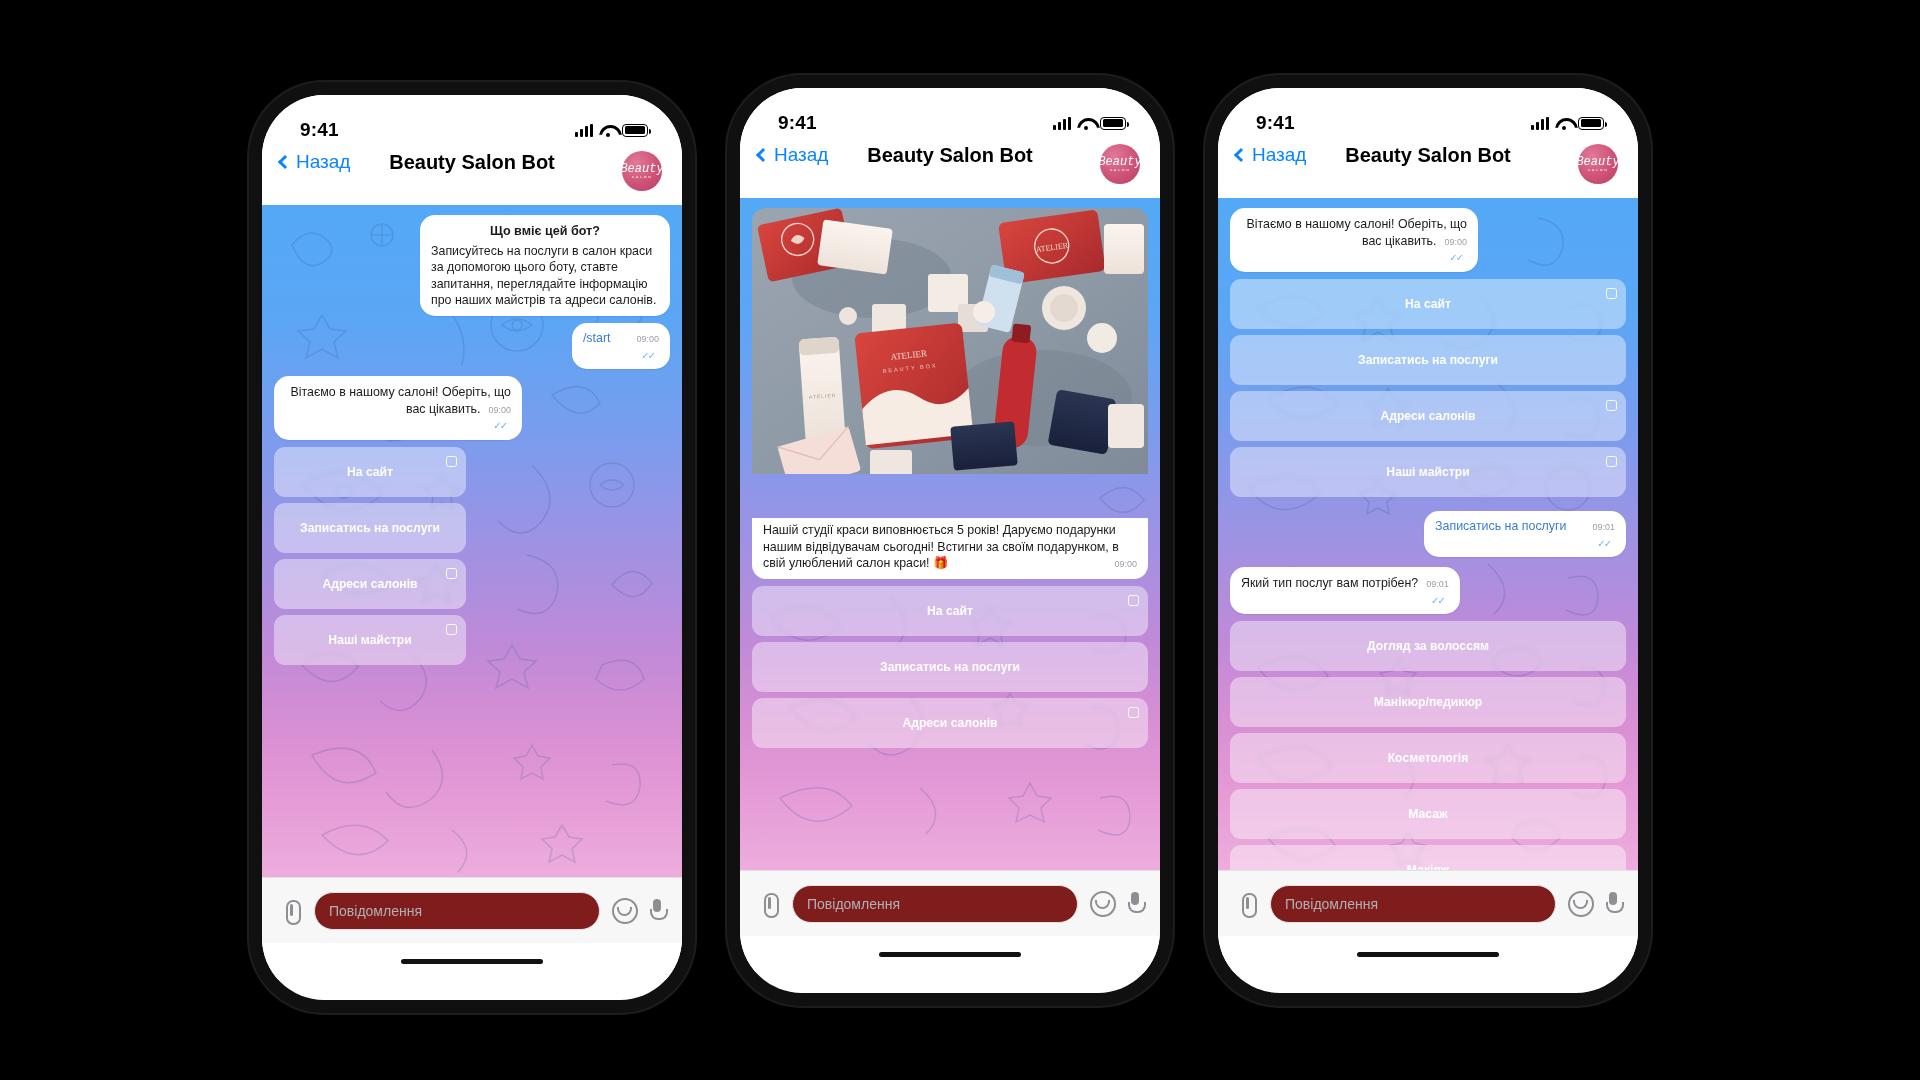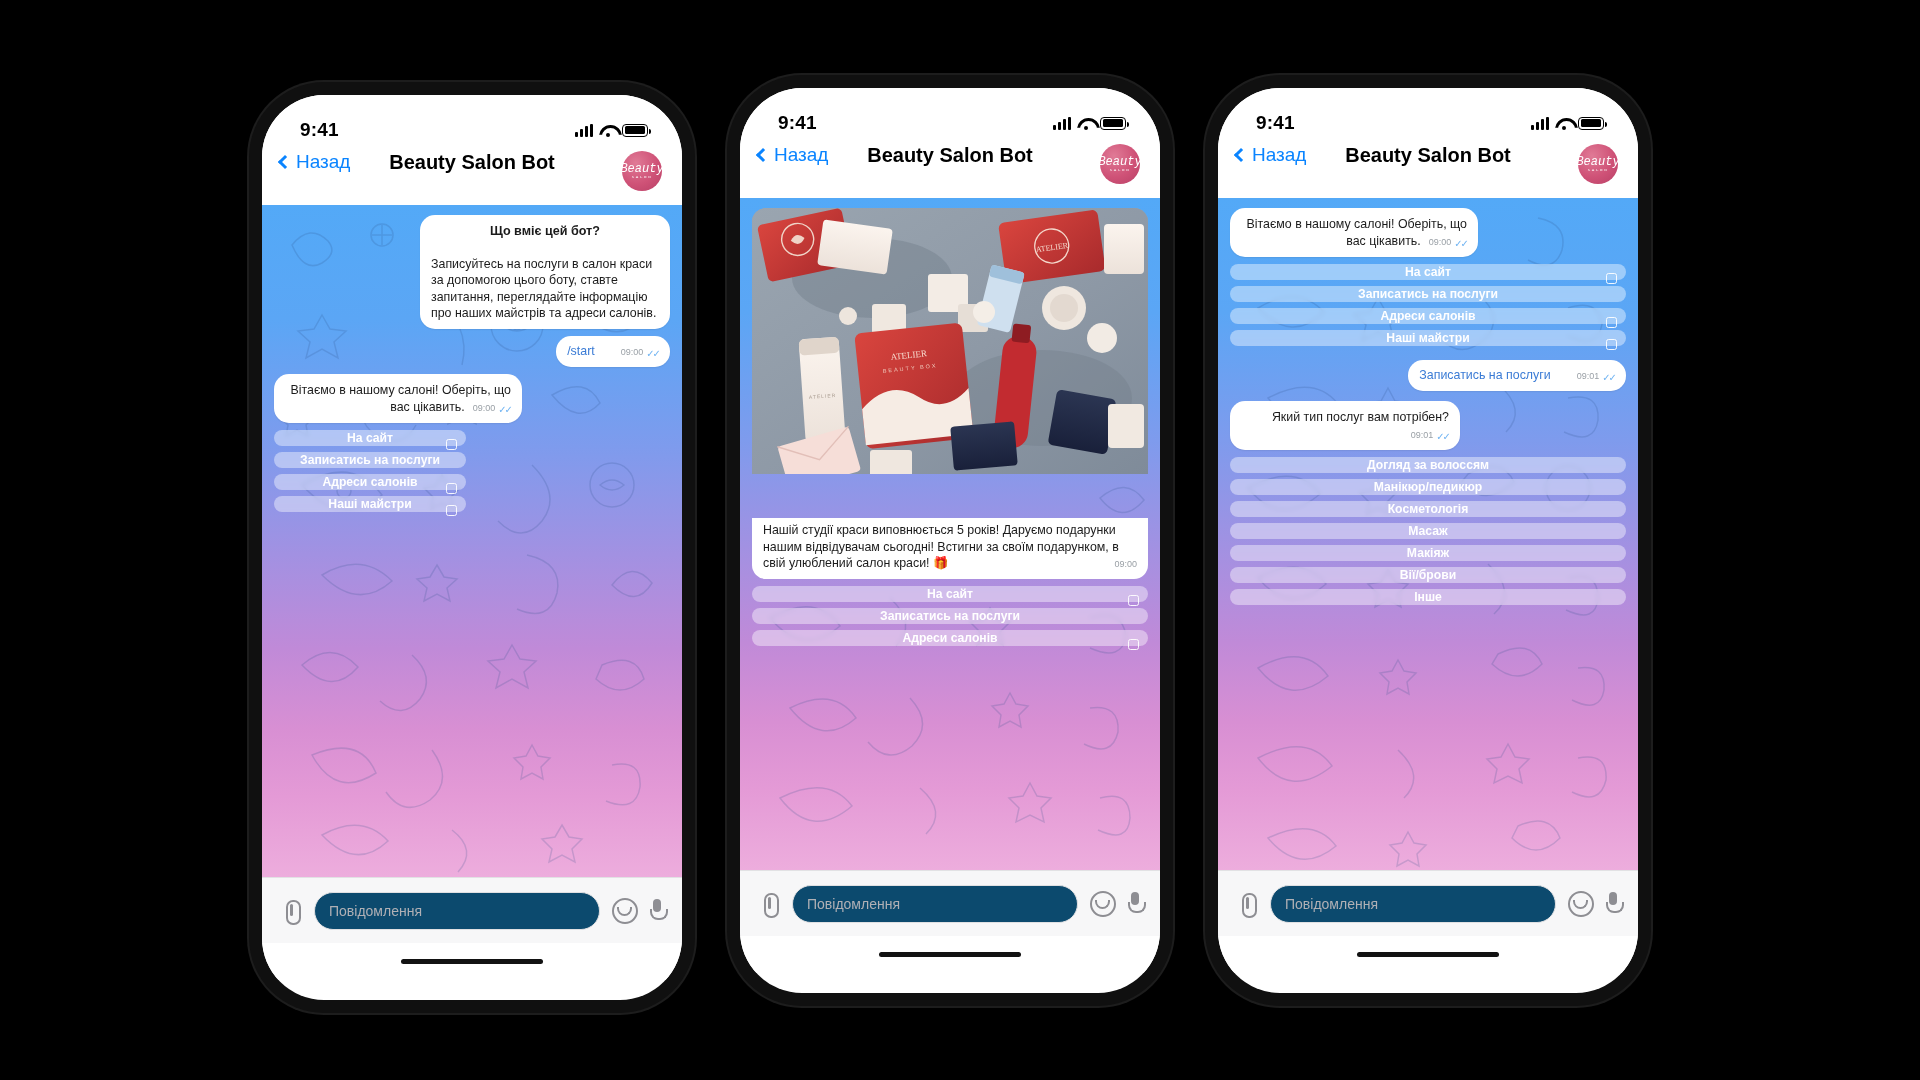--- a/index.html
+++ b/index.html
@@ -154,49 +154,49 @@
     font-size: 12.4px;
     line-height: 1.33;
     color: #1b1b1b;
     position: relative;
     box-shadow: 0 1px 1.5px rgba(0,0,0,0.07);
     text-align: right;
   }
   .bubble.intro { text-align: left; max-width: 250px; }
   .bubble .btitle {
     font-weight: 700; font-size: 12.6px; text-align: center;
-    display: block; margin-bottom: 16px;
+    display: block; margin-bottom: 3px;
   }
   .meta {
     float: right;
     font-size: 9px;
     color: #9aa0a6;
     margin: 4px 0 0 8px;
     white-space: nowrap;
-    display: inline-flex; align-items: center; gap: 3px;
+    display: inline-flex; align-items: center; gap: 3px; flex-direction: column;
   }
   .meta .ticks { color: #6fb3f2; font-size: 10px; letter-spacing: -2px; }
   .bubble.out {
     background: #fff;
     display: inline-flex; align-items: baseline; gap: 18px;
     padding: 7px 11px;
   }
   .bubble.out .txt { color: #3a7bd5; font-weight: 500; }
 
   
   .kb { display: flex; flex-direction: column; gap: 6px; margin-bottom: 8px; }
   .kbtn {
     position: relative;
     border-radius: 11px;
     background: rgba(255,255,255,0.42);
     color: #fff;
     font-weight: 700;
     font-size: 12.2px;
     text-align: center;
-    padding: 1px 8px;
+    padding: 18px 8px;
     cursor: pointer;
     backdrop-filter: blur(2px);
   }
   .kbtn .ext {
     position: absolute; right: 9px; top: 9px;
     width: 11px; height: 11px;
     border: 1.8px solid rgba(255,255,255,0.92);
     border-radius: 2.5px;
   }
   .kb.narrow { width: 192px; }
@@ -234,21 +234,21 @@
     content:""; position:absolute; left:6px; top:2px;
     width: 11px; height: 21px;
     border: 2.4px solid #8e8e93; border-radius: 7px;
   }
   .clip::after {
     content:""; position:absolute; left:10.4px; top:6px;
     width: 2.4px; height: 12px; background:#8e8e93; border-radius: 2px;
   }
   .field {
     flex: 1; height: 38px;
-    background: #0c4a6e;
+    background: #7f1d1d;
     border: 1px solid #e0e0e2;
     border-radius: 19px;
     display: flex; align-items: center;
     padding: 0 14px;
     font-size: 14px; color: #b0b0b5;
     cursor: text;
   }
   .sticker {
     width: 26px; height: 26px; border-radius: 50%;
     border: 2.2px solid #8e8e93; flex: none;

